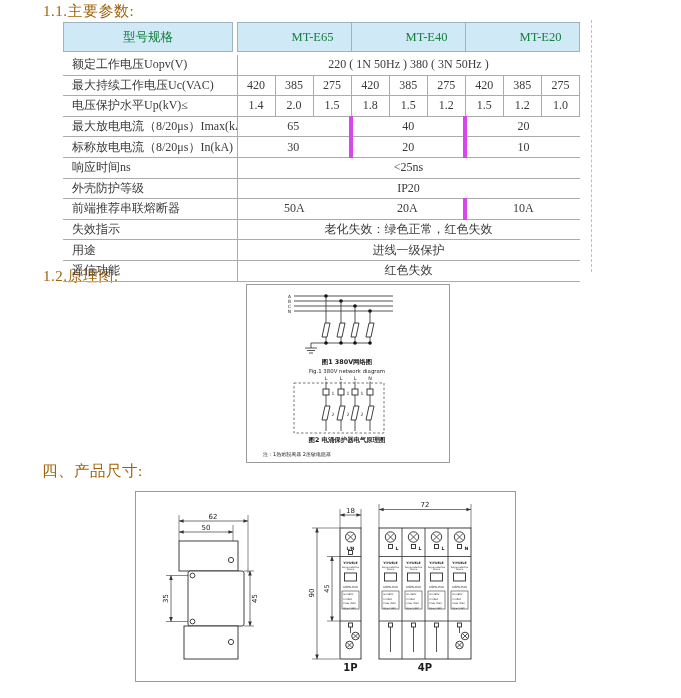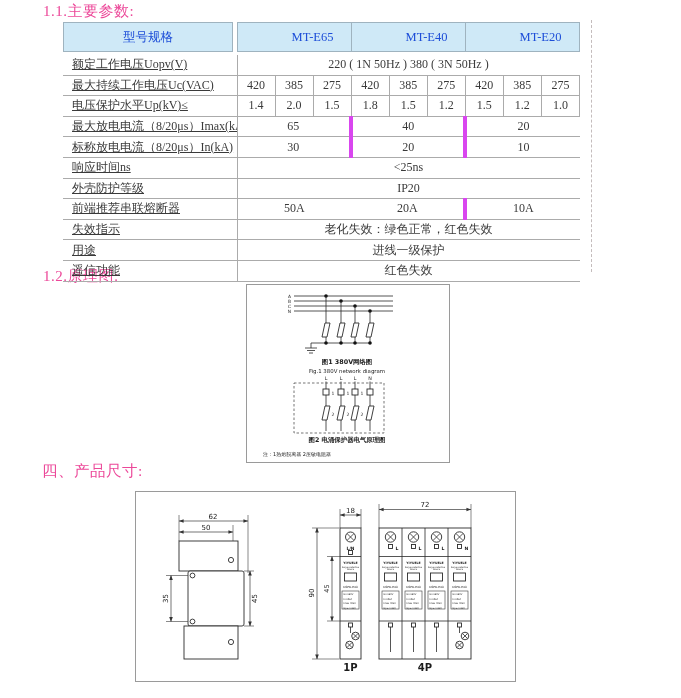--- a/index.html
+++ b/index.html
@@ -2,41 +2,41 @@
 <html><head>
 <meta charset="utf-8">
 <style>
   html,body{margin:0;padding:0;}
   body{
     width:681px;height:698px;position:relative;background:#ffffff;
     font-family:"Liberation Serif","DejaVu Serif",serif;color:#333;
     overflow:hidden;
   }
   .abs{position:absolute;}
-  .heading{font-size:15px;color:#ec4899;letter-spacing:0.5px;white-space:nowrap;}
+  .heading{font-size:15px;color:#a16207;letter-spacing:0.5px;white-space:nowrap;}
   .h-params{left:43px;top:2px;}
   .h-schematic{left:43px;top:267px;}
   .h-dims{left:42px;top:461px;font-size:15.5px;}
 
   
   .tbl{left:63px;top:22px;width:517px;}
   .thead{display:flex;height:30px;margin-bottom:3px;}
   .th{background:#cfe9f7;border:1px solid #9fb3bf;box-sizing:border-box;
       display:flex;align-items:center;justify-content:center;
-      font-size:12.5px;color:#1d4ed8;}
+      font-size:12.5px;color:#15803d;}
   .th-label{width:170px;margin-right:4px;}
   .th-models{flex:1;display:flex;}
   .th-models .th{border:none;flex:1;padding-left:36px;}
   .th-models{background:#cfe9f7;border:1px solid #9fb3bf;box-sizing:border-box;}
   .th-models .th + .th{border-left:1px solid #9fb3bf;}
   table.tb{width:517px;border-collapse:collapse;table-layout:fixed;
       font-size:12px;color:#3a3a3a;}
   table.tb td{height:19.6px;padding:0;text-align:center;
       border-bottom:1px solid #ababab;overflow:hidden;white-space:nowrap;}
-  table.tb td.lbl{text-align:left;padding-left:9px;border-right:1px solid #ababab;text-decoration:underline;}
+  table.tb td.lbl{text-align:left;padding-left:9px;border-right:1px solid #ababab;}
   table.tb td.c9{border-left:1px solid #ababab;border-right:1px solid #ababab;}
   table.tb td.cL{border-left:4px solid #d946ef;margin-top:36px;}
 
   .page-dash{left:591px;top:20px;height:252px;width:0;border-left:1px dashed #c4bcbc;}
 
   
   .figbox{background:#fff;border:1px solid #9a9a9a;box-sizing:border-box;}
   .fig-schematic{left:246px;top:284px;width:204px;height:179px;}
   .fig-dims{left:135px;top:491px;width:381px;height:191px;}
   svg{display:block;}

